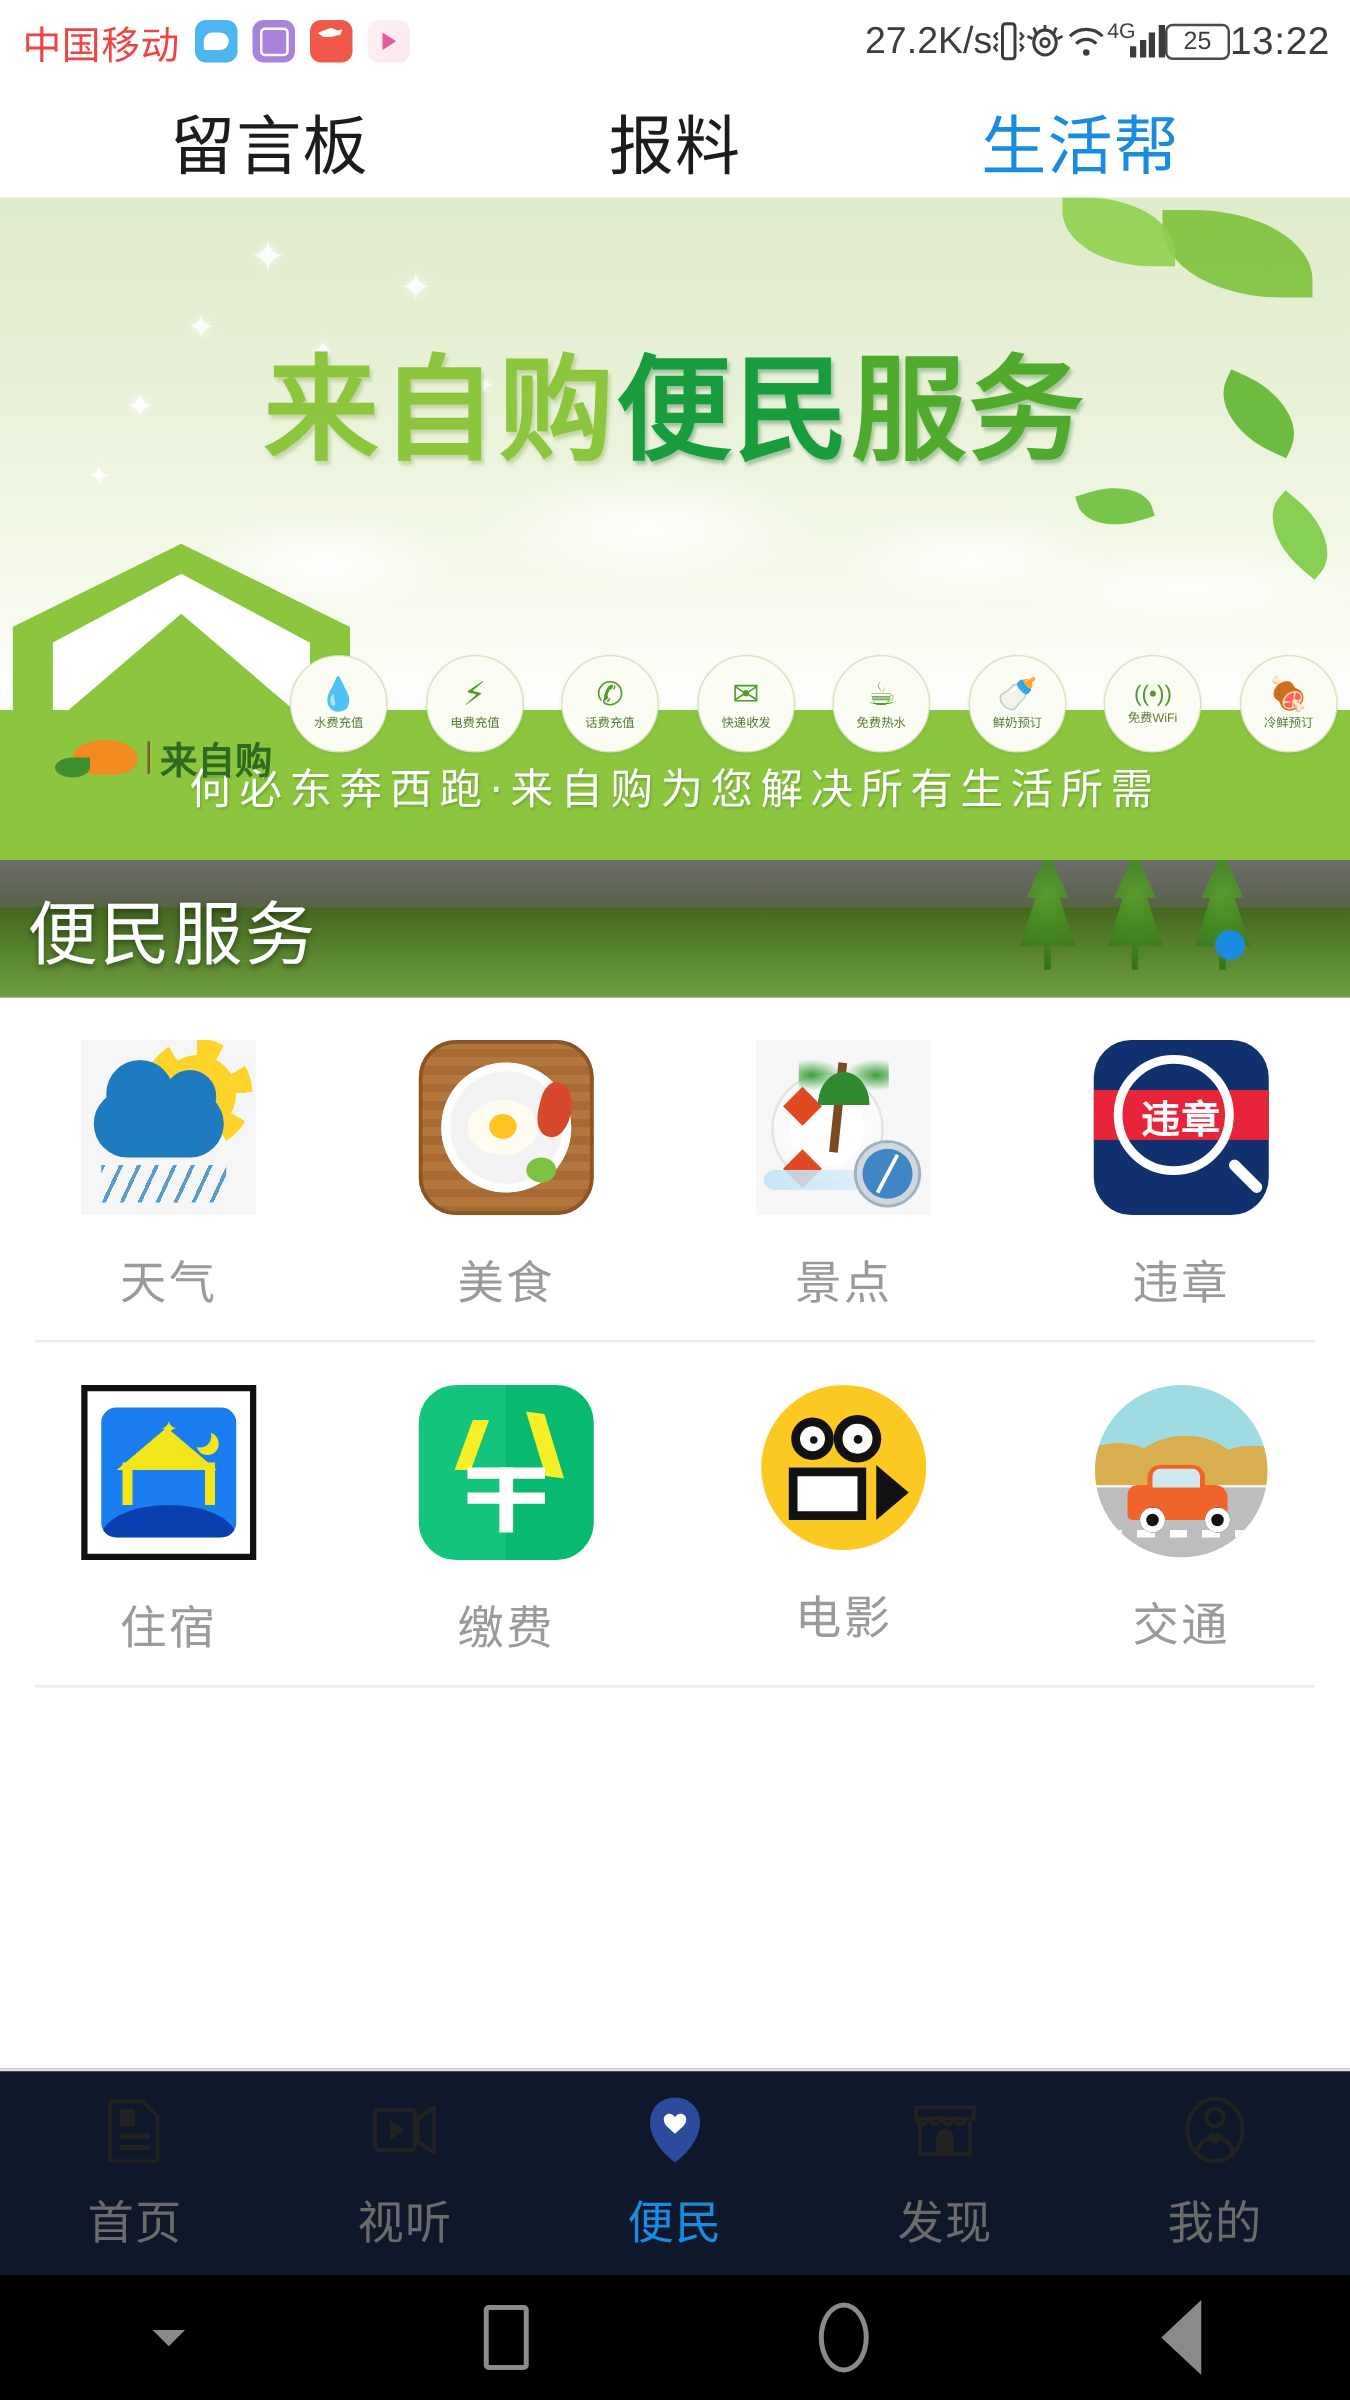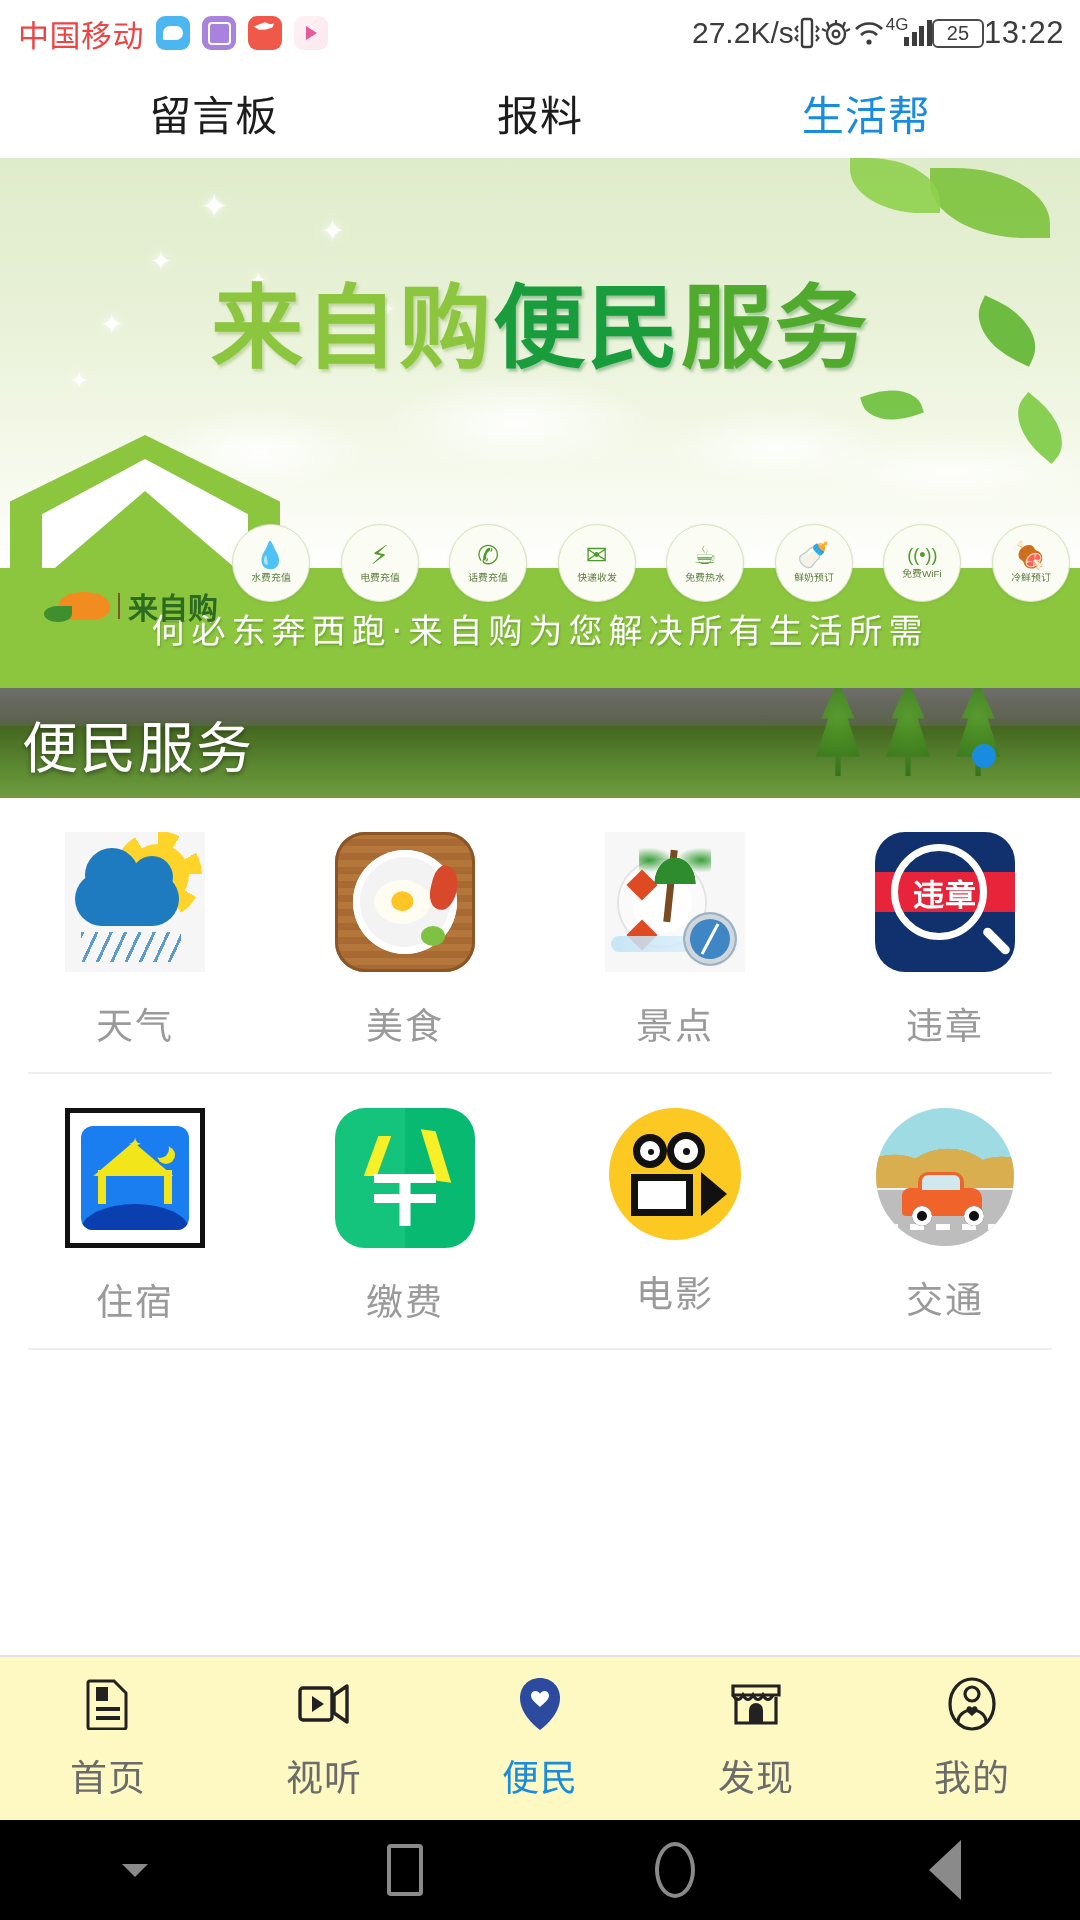--- a/index.html
+++ b/index.html
@@ -41,21 +41,21 @@
   .bars i { width:5px; background:#3c3c3c; display:block;}
   .bars i:nth-child(1){height:9px;} .bars i:nth-child(2){height:14px;}
   .bars i:nth-child(3){height:20px;} .bars i:nth-child(4){height:26px;}
 
   
   .tabs {
     flex:0 0 92px; height:92px; background:#ffffff;
     display:flex; align-items:center; justify-content:space-around;
     padding:0 40px;
   }
-  .tab { font-size:42px; color:#1c1c1c; letter-spacing:1px; background:none; border:none; font-family:inherit; cursor:pointer; }
+  .tab { font-size:52px; color:#1c1c1c; letter-spacing:1px; background:none; border:none; font-family:inherit; cursor:pointer; }
   .tab.active { color:#1a8ce0; }
 
   
   .banner { position:relative; flex:0 0 530px; height:530px; overflow:hidden;
             background:linear-gradient(to bottom,#e4efd2 0%,#e9f2d8 35%,#f2f7e6 60%,#fbfcf3 78%,#8cc63f 78%,#8cc63f 100%); }
   .sky { position:absolute; inset:0 0 120px 0;
          background:linear-gradient(to bottom,#dfeccb 0%,#e6f0d4 30%,#eef5e0 55%,#f7faee 80%,#ffffff 100%); }
   .clouds { position:absolute; left:0; right:0; top:180px; height:190px;
             background:radial-gradient(ellipse 150px 60px at 24% 60%,rgba(255,255,255,.95),rgba(255,255,255,0) 70%),
                        radial-gradient(ellipse 190px 70px at 48% 45%,rgba(255,255,255,.9),rgba(255,255,255,0) 70%),
@@ -185,21 +185,21 @@
                  radial-gradient(ellipse 44px 32px at 86% 100%,#d9ae4f 0 98%,transparent 99%);}
   .t-traf .road{position:absolute;left:0;right:0;bottom:0;height:56px;background:#bdbdbd;}
   .t-traf .dash{position:absolute;left:8px;right:8px;bottom:16px;height:6px;background:repeating-linear-gradient(90deg,#fff 0 14px,transparent 14px 26px);}
   .t-traf .car{position:absolute;left:26px;bottom:30px;width:80px;height:28px;background:#f0632a;border-radius:8px 10px 4px 4px;}
   .t-traf .cab{position:absolute;left:42px;bottom:52px;width:46px;height:22px;background:#f0632a;border-radius:10px 10px 0 0;}
   .t-traf .win{position:absolute;left:46px;bottom:56px;width:38px;height:15px;background:#cfe9ee;border-radius:6px 6px 0 0;}
   .t-traf .w1{position:absolute;left:36px;bottom:20px;width:20px;height:20px;border-radius:50%;background:#111;box-shadow:inset 0 0 0 5px #fff;}
   .t-traf .w2{position:absolute;right:30px;bottom:20px;width:20px;height:20px;border-radius:50%;background:#111;box-shadow:inset 0 0 0 5px #fff;}
 
   
-  .bottom-nav { flex:0 0 165px; height:165px; background:#fef9c3; border-top:2px solid #e0e0e0;
+  .bottom-nav { flex:0 0 165px; height:165px; background:#0f172a; border-top:2px solid #e0e0e0;
       display:flex; align-items:center; }
   .nav-item { flex:1 1 20%; display:flex; flex-direction:column; align-items:center; gap:16px; cursor:pointer; }
   .nav-icon { width:56px; height:56px; display:flex; align-items:center; justify-content:center; }
   .nav-label { font-size:37px; color:#6b6b6b; letter-spacing:1px; }
   .nav-item.active .nav-label { color:#1a8ce0; }
 
   
   .android-nav { flex:0 0 100px; height:100px; background:#000000; display:flex; align-items:center; }
   .an { flex:1 1 25%; display:flex; align-items:center; justify-content:center; cursor:pointer; }
   .an-chevron { width:0;height:0;border-left:13px solid transparent;border-right:13px solid transparent;border-top:13px solid #8a8a8a;}

